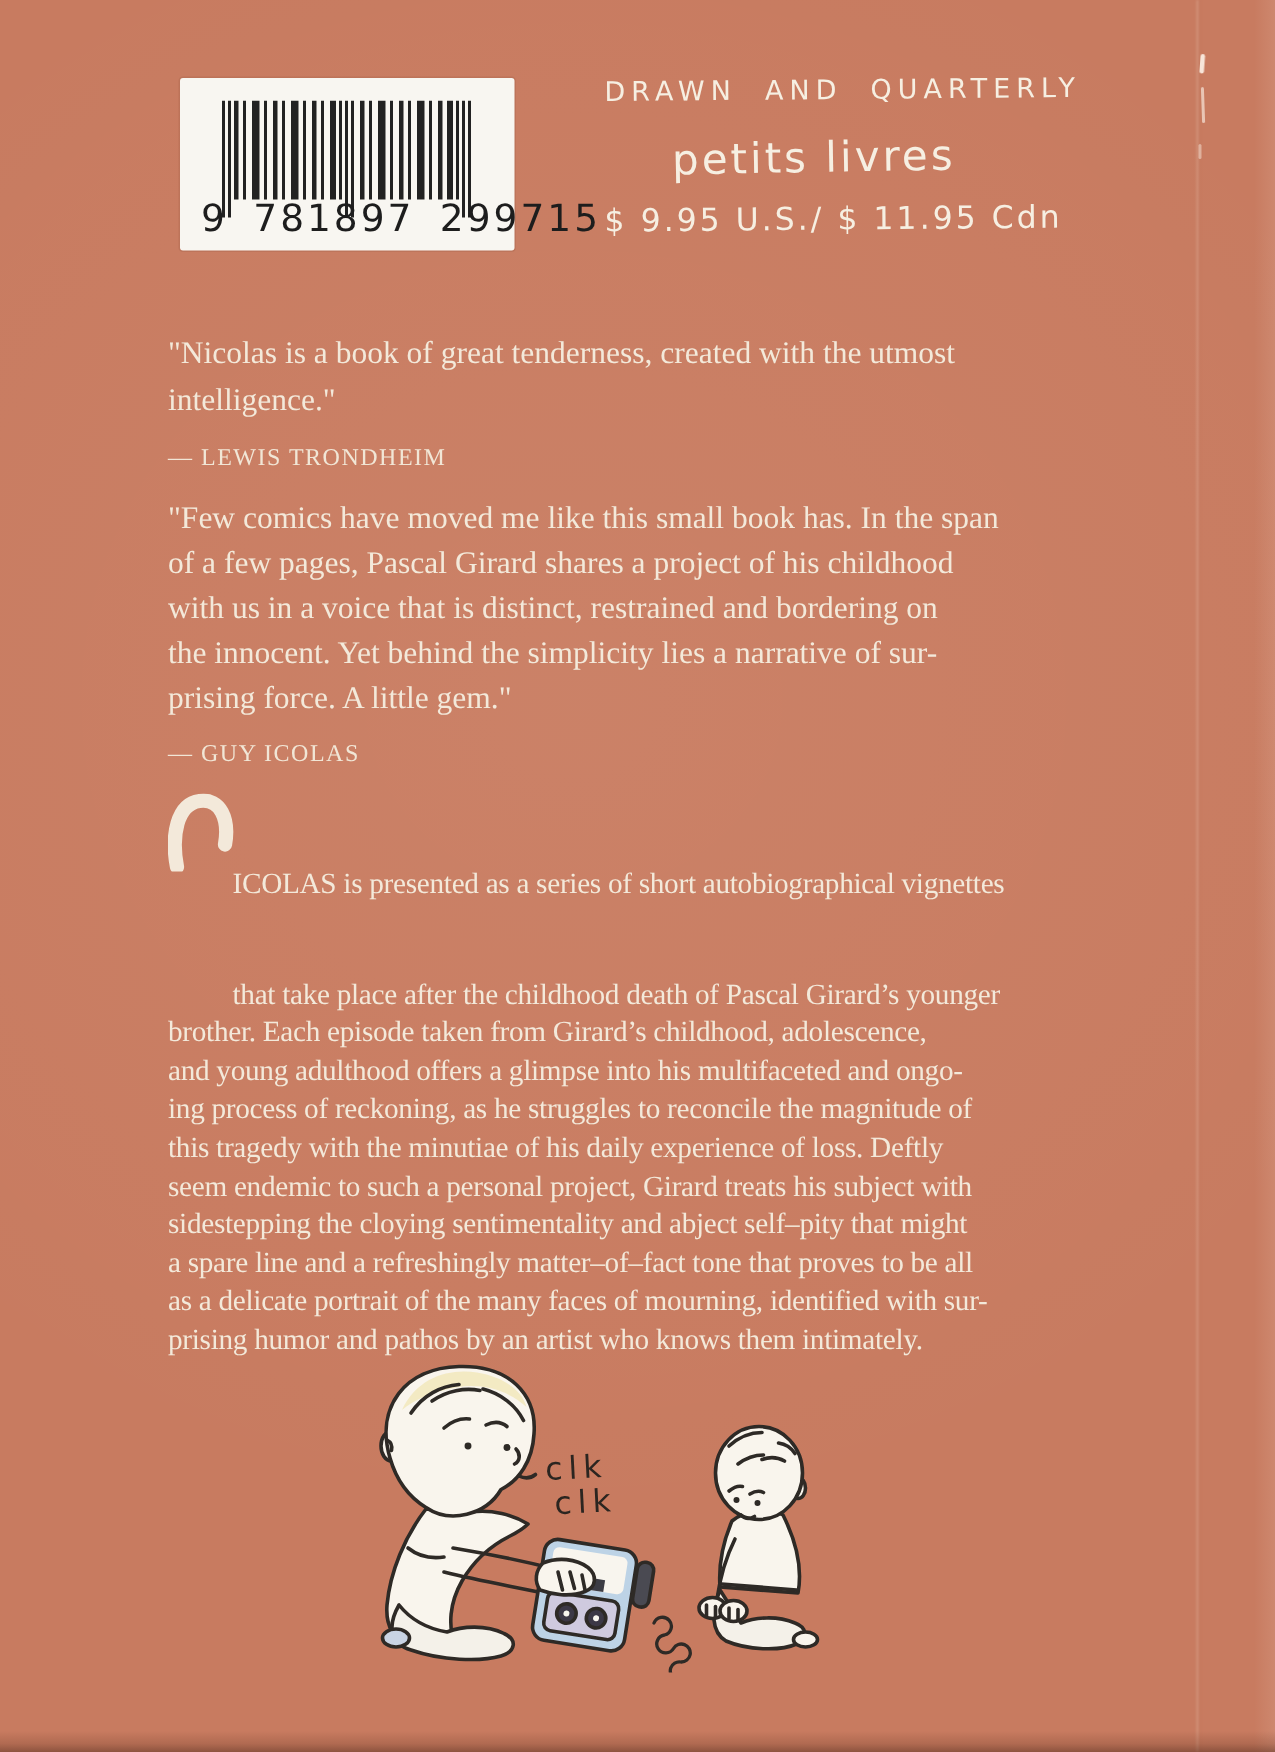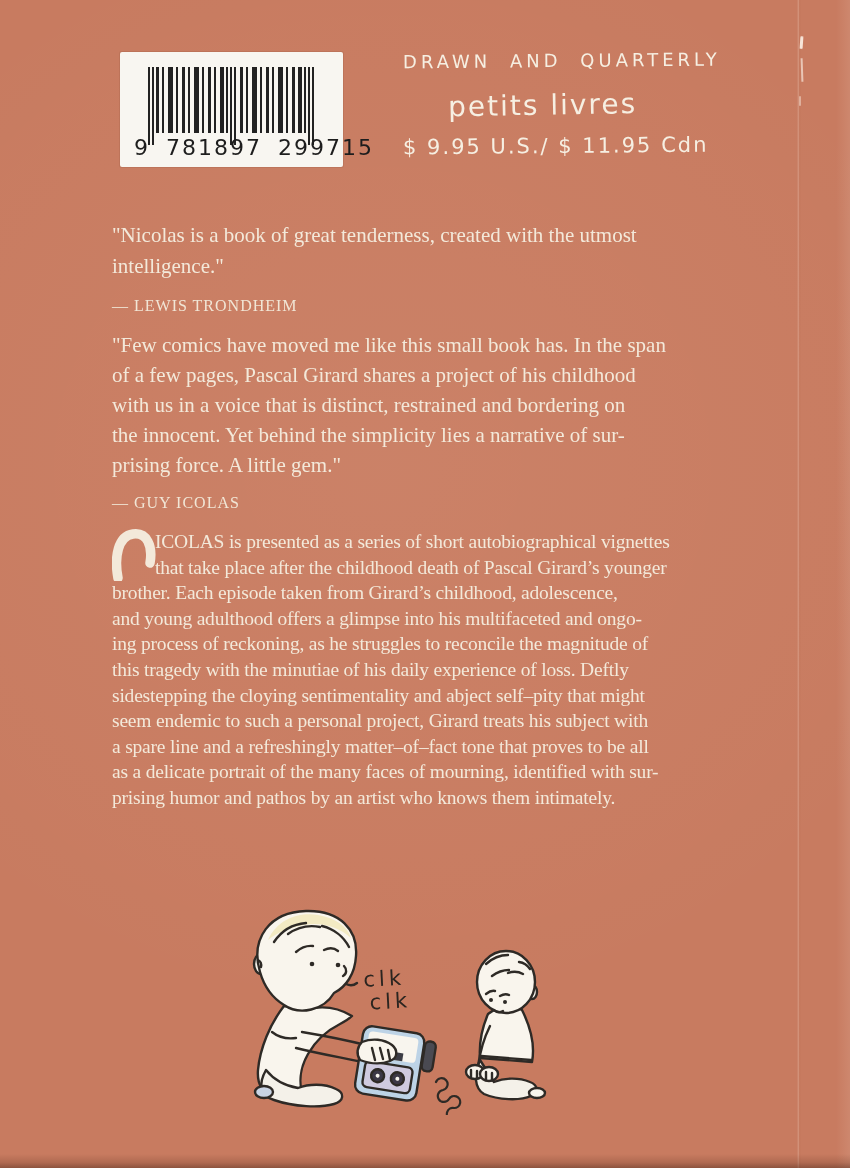--- a/index.html
+++ b/index.html
@@ -12,39 +12,39 @@
     font-family:"Liberation Serif", serif;
   }
   
   .barcode-box {
     position:absolute; left:120px; top:52px; width:223px; height:115px;
     background:#f8f6f1; border-radius:2px; box-shadow:0 0 0 1px rgba(120,70,50,0.15);
   }
   .barcode-bars { position:absolute; left:26px; top:15px; }
   .barcode-digits {
     position:absolute; left:14px; bottom:7px; width:200px;
-    font-family:"DejaVu Sans", sans-serif; font-size:22px; color:#1d1d1d;
+    font-family:"DejaVu Sans", sans-serif; font-size:25px; color:#1d1d1d;
     letter-spacing:2px; word-spacing:7px; white-space:nowrap;
   }
   
   .pub-block {
     position:absolute; left:403px; top:50px; width:310px;
     color:#f6efe2; font-family:"DejaVu Sans", sans-serif;
   }
   .pub-name { font-size:18px; letter-spacing:4px; word-spacing:9px; white-space:nowrap; transform:rotate(-0.5deg); }
   .pub-imprint { font-size:28px; letter-spacing:2px; margin:17px 0 0 45px; transform:rotate(-1deg); }
   .pub-price { font-size:21px; letter-spacing:2px; margin:13px 0 0 0; white-space:nowrap; transform:rotate(-0.5deg); }
   
   .quote, .synopsis { position:absolute; left:112px; color:#f3e9da; }
   .tline { white-space:nowrap; }
   .quote-1 { top:220px; font-size:21px; line-height:31px; }
   .quote-2 { top:330px; font-size:21px; line-height:30px; }
   .attribution { font-size:16px; letter-spacing:1px; margin-top:8px; color:#f1e6d6; }
   .synopsis { top:529px; width:640px; font-size:19.5px; line-height:25.6px; letter-spacing:-0.2px; }
-  .synopsis .tline:nth-child(-n+2) { margin-left:43px; }
+  .synopsis .tline:nth-child(-n+2) { margin-left:43px;margin-top:48px; }
   .dropcap { position:absolute; left:112px; top:529px; }
   
   .illustration { position:absolute; left:238px; top:900px; }
   .sfx { font-family:"DejaVu Sans", sans-serif; font-size:21px; letter-spacing:4px; fill:#2b2520; }
   
   .crease {
     position:absolute; top:0; left:797px; width:4px; height:1168px;
     background:linear-gradient(to right, rgba(255,235,220,0), rgba(255,240,228,0.22), rgba(160,90,60,0.10), rgba(255,235,220,0));
     filter:blur(0.6px);
   }
@@ -131,22 +131,22 @@
   <svg class="dropcap" width="44" height="52" viewBox="0 0 44 52">
     <path d="M6,49 C2,28 6,7 21,5 C35,3 41,17 38,34" fill="none" stroke="#f3e9da" stroke-width="9.5" stroke-linecap="round"></path>
   </svg>
   <div class="synopsis">
       <div class="tline">ICOLAS is presented as a series of short autobiographical vignettes</div>
       <div class="tline">that take place after the childhood death of Pascal Girard’s younger</div>
       <div class="tline">brother. Each episode taken from Girard’s childhood, adolescence,</div>
       <div class="tline">and young adulthood offers a glimpse into his multifaceted and ongo-</div>
       <div class="tline">ing process of reckoning, as he struggles to reconcile the magnitude of</div>
       <div class="tline">this tragedy with the minutiae of his daily experience of loss. Deftly</div>
+      <div class="tline">seem endemic to such a personal project, Girard treats his subject with</div>
       <div class="tline">sidestepping the cloying sentimentality and abject self–pity that might</div>
-      <div class="tline">seem endemic to such a personal project, Girard treats his subject with</div>
       <div class="tline">a spare line and a refreshingly matter–of–fact tone that proves to be all</div>
       <div class="tline">as a delicate portrait of the many faces of mourning, identified with sur-</div>
       <div class="tline">prising humor and pathos by an artist who knows them intimately.</div>
     </div>
 
   <svg class="illustration" width="335" height="215" viewBox="0 0 335 215">
     <g stroke="#2e2a26" stroke-width="2.4" fill="none" stroke-linecap="round" stroke-linejoin="round">
 
       <path d="M46,106 C32,124 22,148 20,170 C19,183 24,192 34,196 L66,198 C60,184 62,168 70,154 C78,140 90,130 102,124 C108,121 112,118 114,116 C104,110 90,106 76,108 C66,109 56,107 46,106 Z" fill="#f9f5ed"></path>
       <path d="M28,170 C20,184 22,196 36,200 C56,207 82,208 96,204 C106,201 107,193 98,189 C86,183 70,184 60,188 C48,186 36,180 28,170 Z" fill="#f4f1e9"></path>

